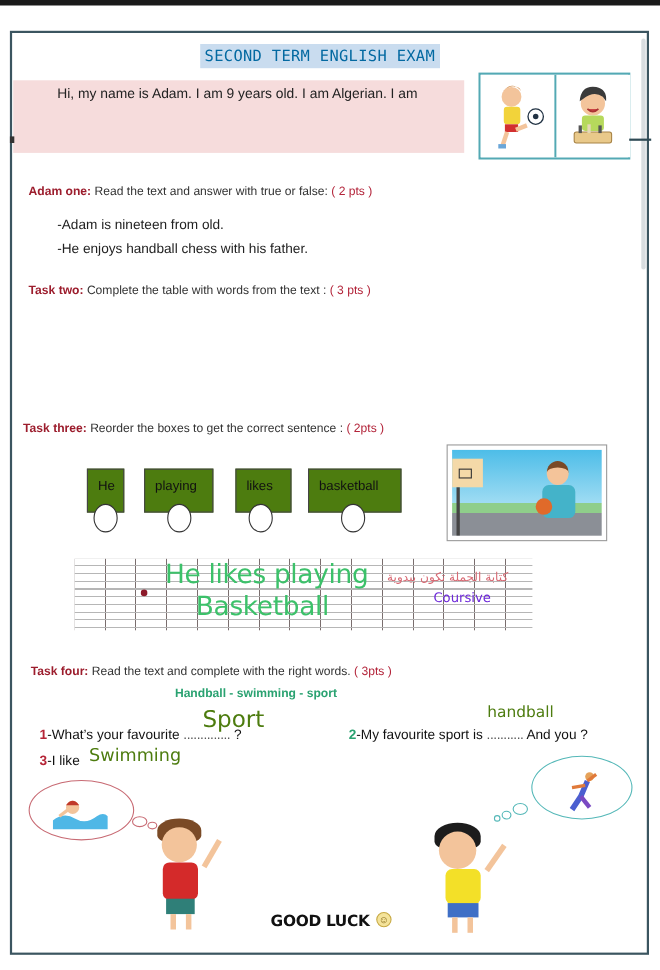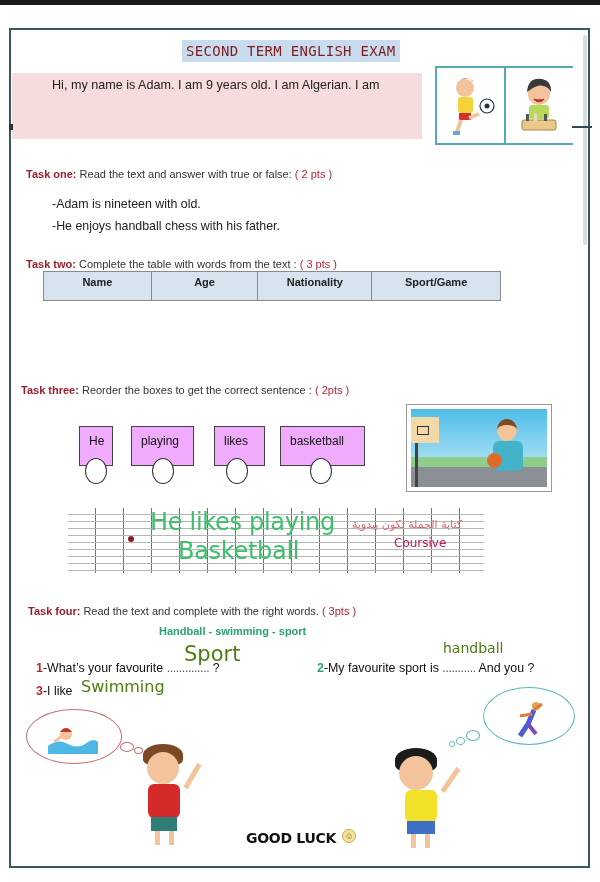--- a/index.html
+++ b/index.html
@@ -9,21 +9,21 @@
   .topbar { position: absolute; left: 0; top: 0; width: 600px; height: 5px; background: #1a1a1a; }
   .sheet {
     position: absolute; left: 9px; top: 28px; width: 581px; height: 840px;
     border: 2px solid #3b5560; background: #fff;
   }
   .scrollbar { position: absolute; left: 583px; top: 35px; width: 4px; height: 210px; background: #d8dde0; border-radius: 2px; }
 
   .title {
     position: absolute; left: 182px; top: 40px; height: 22px; padding: 0 4px;
     background: #c9dcef; font-family: "DejaVu Sans Mono", monospace; font-size: 14px;
-    color: #7f1d1d; letter-spacing: 0.3px; line-height: 22px;
+    color: #0369a1; letter-spacing: 0.3px; line-height: 22px;
   }
 
   .intro {
     position: absolute; left: 12px; top: 73px; width: 410px; height: 66px;
     background: #f6dcdc; font-size: 12.6px; line-height: 21px; color: #222;
     padding: 2px 4px 0 6px;
   }
   .intro p { white-space: nowrap; }
   .intro .l1 { padding-left: 34px; }
   .intro-tick { position: absolute; left: 9px; top: 124px; width: 4px; height: 6px; background: #333; }
@@ -41,40 +41,40 @@
 
   table.info { position: absolute; left: 43px; top: 271px; width: 458px; border-collapse: collapse; }
   table.info th, table.info td { border: 1px solid #8a8a8a; text-align: center; }
   table.info th { background: #d7e3ee; height: 29px; font-size: 11px; font-weight: bold; vertical-align: top; padding-top: 4px; color: #222; }
   table.info td { height: 46px; color: #e2505a; font-family: "DejaVu Sans", sans-serif; }
   .c-name { font-size: 26px; text-align: left !important; padding-left: 4px; }
   .c-age { font-size: 14px; letter-spacing: -0.6px; }
   .c-nat { font-size: 20px; text-align: left !important; padding-left: 4px; }
   .c-sport { font-size: 19px; }
 
-  .wbox { position: absolute; top: 426px; height: 40px; border: 1px solid #444; font-size: 12px; padding: 7px 0 0 9px; background: #f0abfc; }
+  .wbox { position: absolute; top: 426px; height: 40px; border: 1px solid #444; font-size: 12px; padding: 7px 0 0 9px; background: #4d7c0f; }
   .wcircle { position: absolute; width: 22px; height: 26px; border: 1.3px solid #333; border-radius: 50%; background: #fff; }
 
   .bball { position: absolute; left: 406px; top: 404px; width: 146px; height: 88px; border: 1.5px solid #9a9a9a; padding: 4px; background: #fff; }
   .bball-inner { width: 100%; height: 100%; background: linear-gradient(#4dbde8 0%, #9fdcf3 62%, #8fce8a 62%, #8fce8a 74%, #8b8f96 74%); position: relative; overflow: hidden; }
   .board { position: absolute; left: 0; top: 8px; width: 28px; height: 26px; background: #f4d9a8; }
   .board:after { content: ""; position: absolute; left: 6px; top: 9px; width: 10px; height: 7px; border: 1px solid #333; }
   .pole { position: absolute; left: 4px; top: 34px; width: 3px; height: 44px; background: #444; }
   .player-head { position: absolute; left: 86px; top: 10px; width: 20px; height: 22px; border-radius: 50%; background: #f4c49a; border-top: 6px solid #7a4a26; }
   .player-body { position: absolute; left: 82px; top: 32px; width: 30px; height: 30px; background: #44b3c9; border-radius: 6px; }
   .ball { position: absolute; left: 76px; top: 44px; width: 15px; height: 15px; border-radius: 50%; background: #e06a2a; }
 
   .notebook { position: absolute; left: 68px; top: 508px; width: 416px; height: 65px;
     background-image: repeating-linear-gradient(to bottom, transparent 0 6px, #b6b6b6 6px 7px),
                       repeating-linear-gradient(to right, transparent 0 27px, #7a6e6e 27px 28px);
   }
   .nb-dot { position: absolute; left: 128px; top: 536px; width: 6px; height: 6px; background: #8c1a2a; border-radius: 50%; }
   .green-ans { position: absolute; color: #3cc16a; font-size: 24px; font-family: "DejaVu Sans", sans-serif; white-space: nowrap; letter-spacing: -0.3px; }
   .arabic { position: absolute; left: 362px; top: 518px; width: 100px; font-size: 11px; color: #d86a74; direction: rtl; white-space: nowrap; font-family: "DejaVu Sans", sans-serif; }
-  .coursive { position: absolute; left: 394px; top: 536px; font-size: 12px; color: #be185d; font-family: "DejaVu Sans", sans-serif; }
+  .coursive { position: absolute; left: 394px; top: 536px; font-size: 12px; color: #6d28d9; font-family: "DejaVu Sans", sans-serif; }
 
   .wordbank { position: absolute; left: 139px; top: 625px; font-size: 11px; font-weight: bold; color: #2aa271; white-space: nowrap; margin-left: 20px; }
   .q { position: absolute; font-size: 12.4px; color: #111; white-space: nowrap; }
   .q .n1 { color: #b52436; font-weight: bold; }
   .q .n2 { color: #2aa271; font-weight: bold; }
   .q .dots { color: #555; letter-spacing: -0.4px; }
   .pink-ans { position: absolute; color: #4d7c0f; font-family: "DejaVu Sans", sans-serif; white-space: nowrap; }
 
   .cloud { position: absolute; border: 1.2px solid #c86b74; border-radius: 50%; background: #fff; }
   .puff { position: absolute; border: 1.2px solid #c86b74; border-radius: 50%; background: #fff; }
@@ -128,46 +128,40 @@
       <rect x="16" y="52" width="34" height="10" rx="2" fill="#e9c98a" stroke="#a88446" stroke-width="1"></rect>
       <rect x="20" y="46" width="3" height="7" fill="#555"></rect>
       <rect x="28" y="45" width="3" height="8" fill="#e4d8b5"></rect>
       <rect x="38" y="46" width="3" height="7" fill="#555"></rect>
     </svg>
   </div>
 </div>
 <div class="pic-line"></div>
 
 <div class="task-label" style="left:26px; top:168px;">
-  <b>Task one:</b>
+  <b>Adam one:</b>
   <span>Read the text and answer with true or false:</span>
   <span class="pts">( 2 pts )</span>
 </div>
-<div class="stmt" style="top:197px;">-Adam is nineteen with old.</div>
+<div class="stmt" style="top:197px;">-Adam is nineteen from old.</div>
 <div class="stmt" style="top:219px;">-He enjoys handball chess with his father.</div>
 
 <div class="task-label" style="left:26px; top:258px;">
   <b>Task two:</b>
   <span>Complete the table with words from the text :</span>
   <span class="pts">( 3 pts )</span>
 </div>
 <table class="info">
   <colgroup>
       <col style="width:108px">
       <col style="width:107px">
       <col style="width:114px">
       <col style="width:129px">
     </colgroup>
   <tbody>
-      <tr>
-    <th>Name</th>
-    <th>Age</th>
-    <th>Nationality</th>
-    <th>Sport/Game</th>
-  </tr>
 </tbody>
   </table>
 
 <div class="task-label" style="left:21px; top:384px;text-align:right;">
   <b>Task three:</b>
   <span>Reorder the boxes to get the correct sentence :</span>
   <span class="pts">( 2pts )</span>
 </div>
 
 <div class="wbox" style="left:79px; width:34px;">He</div>

